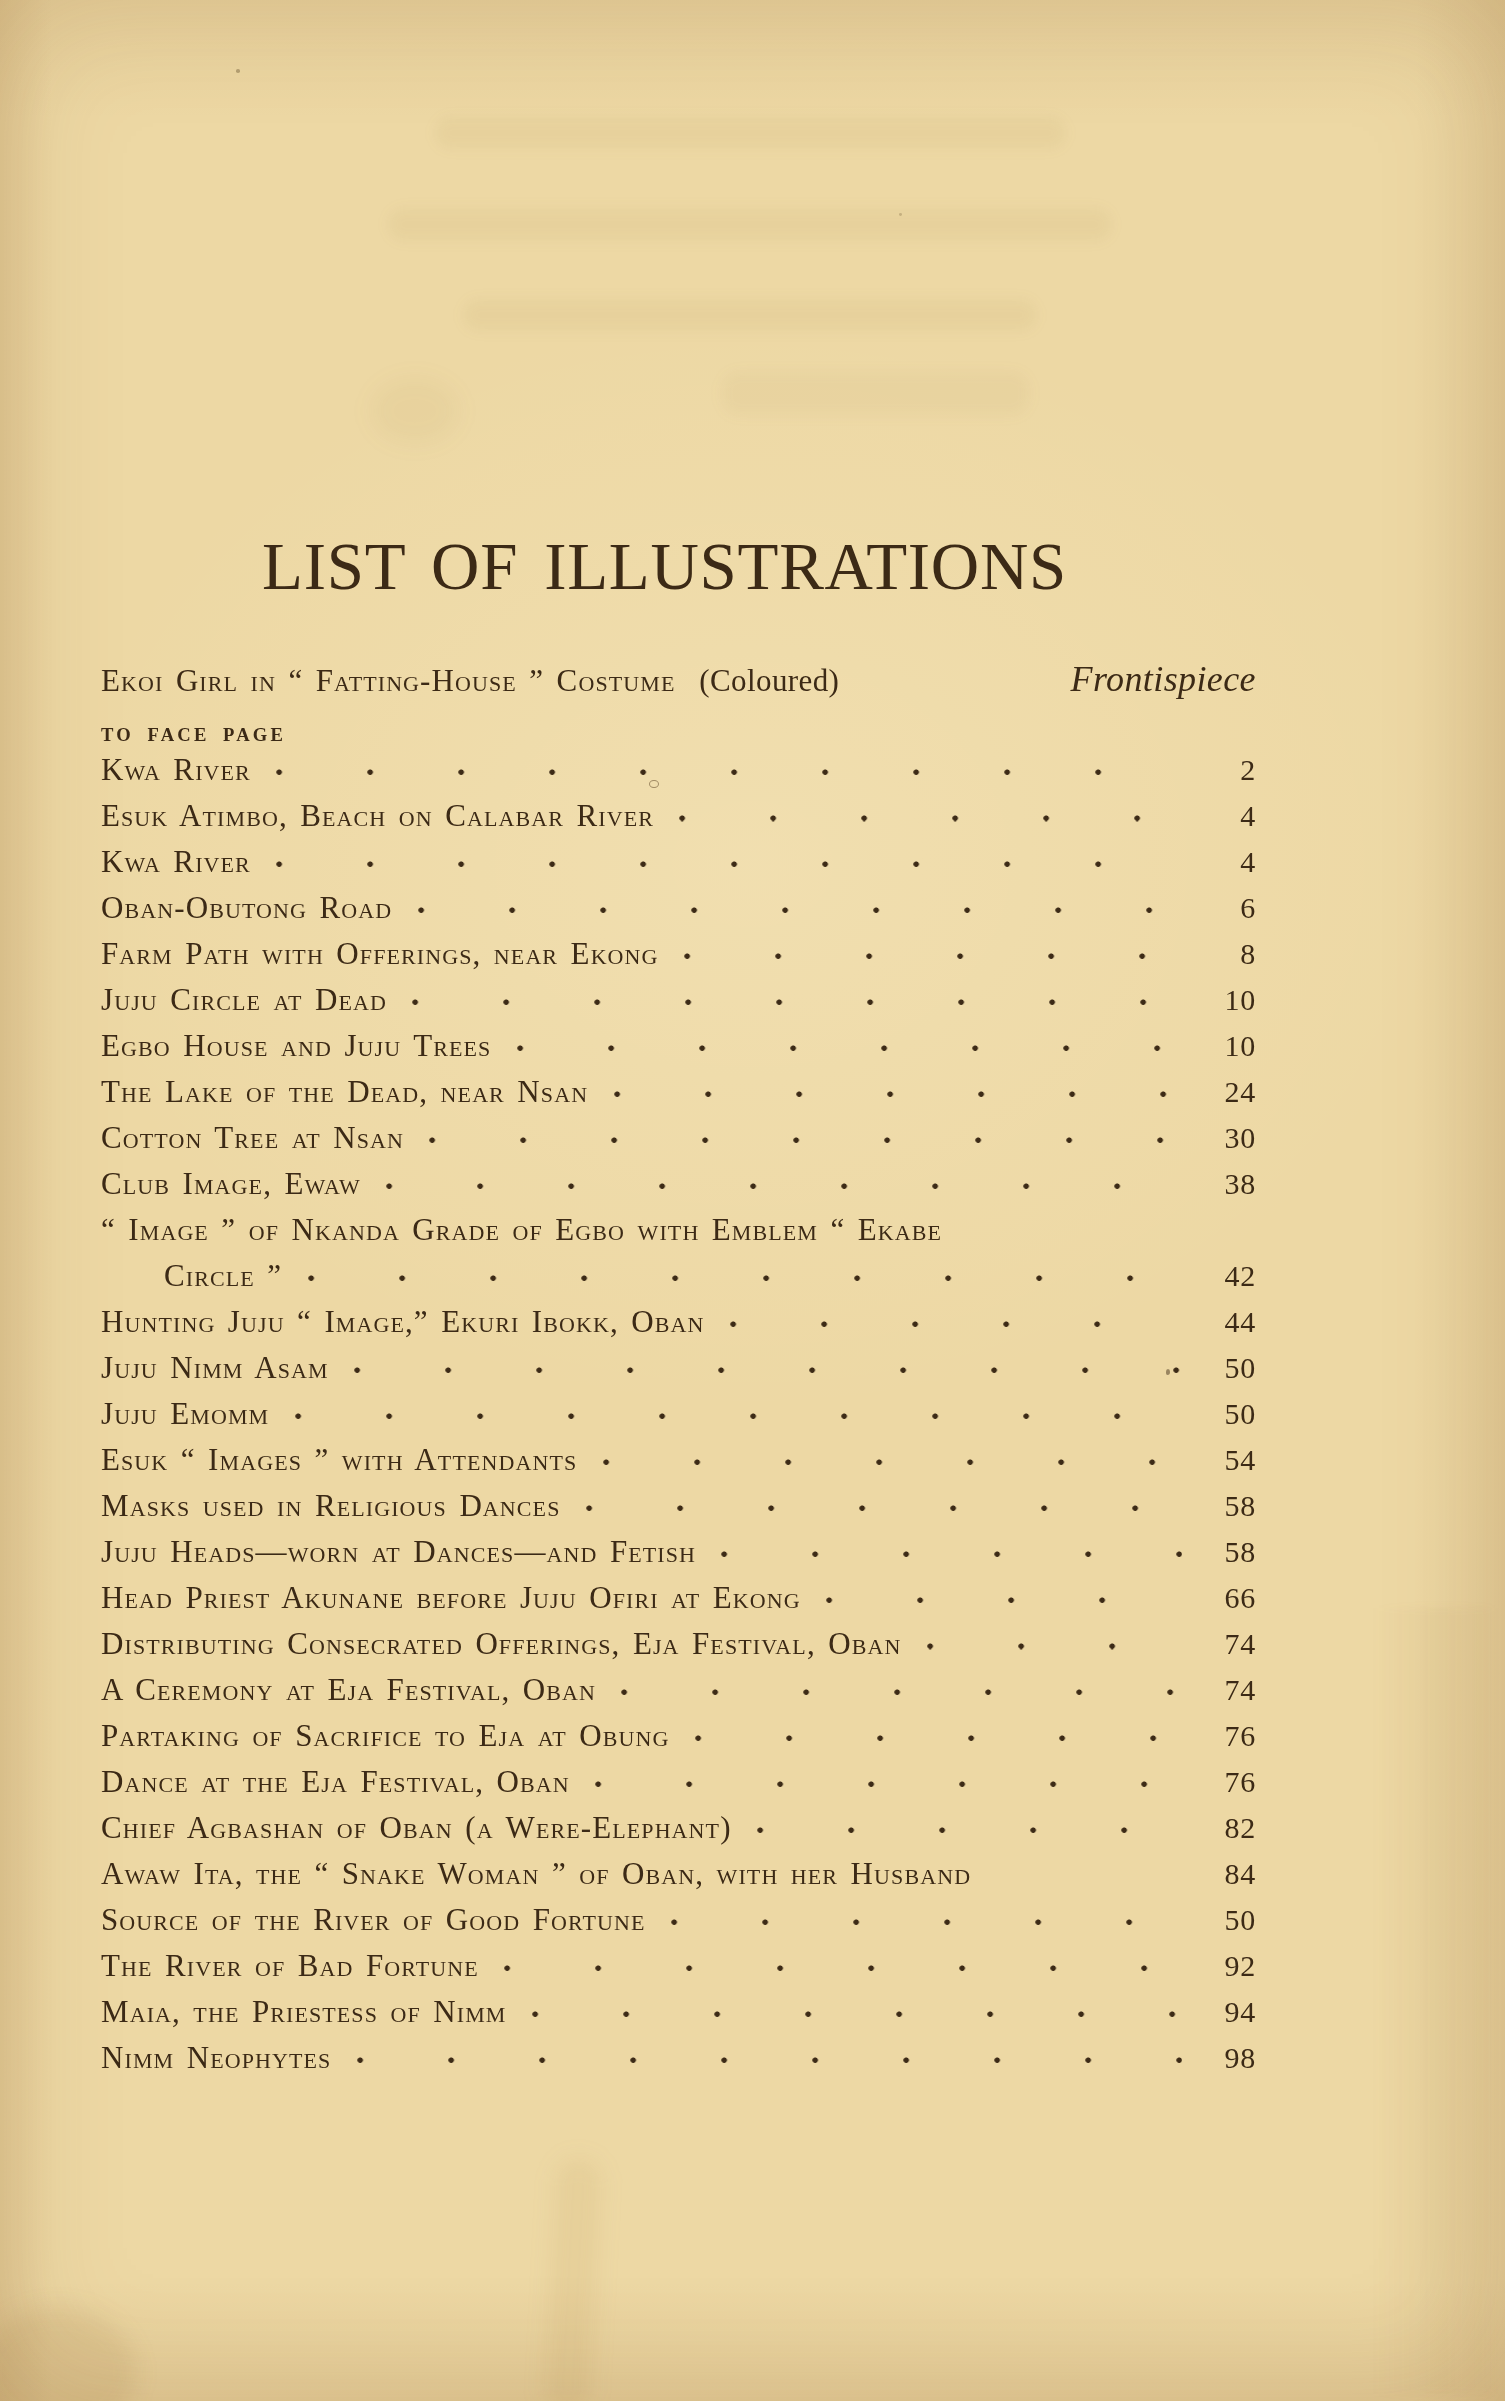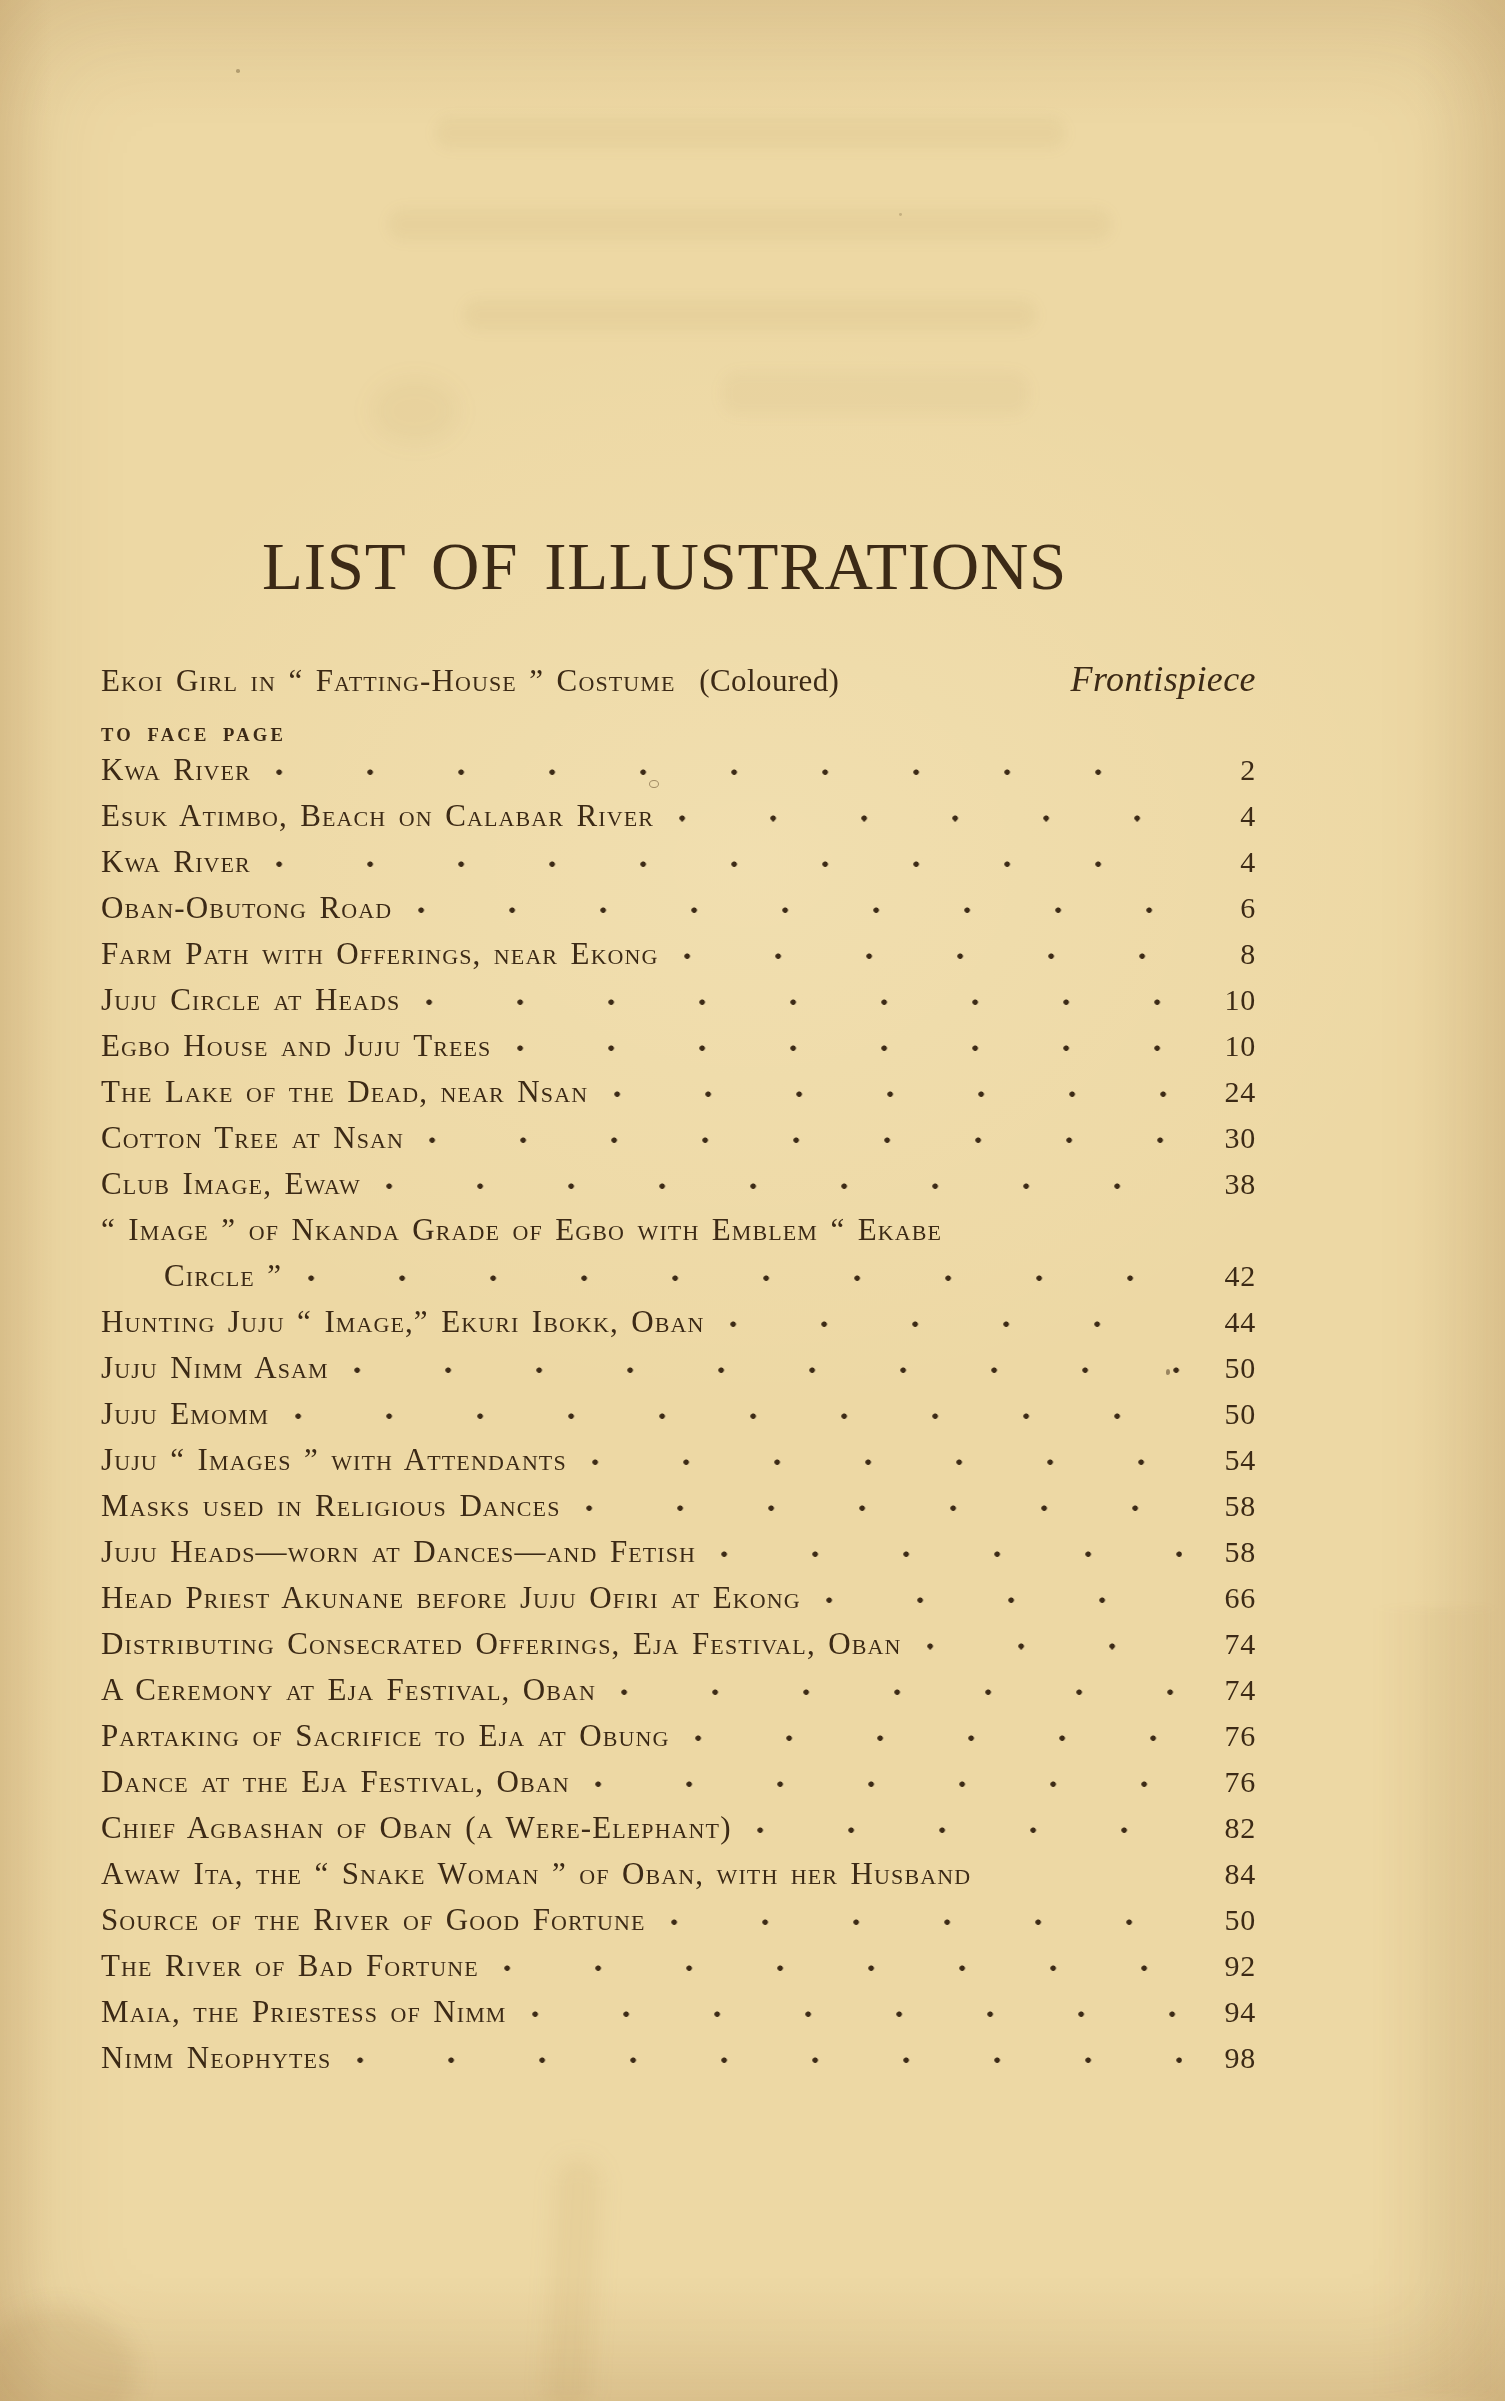--- a/index.html
+++ b/index.html
@@ -169,21 +169,21 @@
         <span class="label">Oban-Obutong Road</span>
         <span class="leader"></span>
         <span class="pagenum">6</span>
       </div>
       <div class="row">
         <span class="label">Farm Path with Offerings, near Ekong</span>
         <span class="leader"></span>
         <span class="pagenum">8</span>
       </div>
       <div class="row">
-        <span class="label">Juju Circle at Heads</span>
+        <span class="label">Juju Circle at Dead</span>
         <span class="leader"></span>
         <span class="pagenum">10</span>
       </div>
       <div class="row">
         <span class="label">Egbo House and Juju Trees</span>
         <span class="leader"></span>
         <span class="pagenum">10</span>
       </div>
       <div class="row">
         <span class="label">The Lake of the Dead, near Nsan</span>
@@ -217,21 +217,21 @@
         <span class="label">Juju Nimm Asam</span>
         <span class="leader"></span>
         <span class="pagenum">50</span>
       </div>
       <div class="row">
         <span class="label">Juju Emomm</span>
         <span class="leader"></span>
         <span class="pagenum">50</span>
       </div>
       <div class="row">
-        <span class="label">Juju “ Images ” with Attendants</span>
+        <span class="label">Esuk “ Images ” with Attendants</span>
         <span class="leader"></span>
         <span class="pagenum">54</span>
       </div>
       <div class="row">
         <span class="label">Masks used in Religious Dances</span>
         <span class="leader"></span>
         <span class="pagenum">58</span>
       </div>
       <div class="row">
         <span class="label">Juju Heads—worn at Dances—and Fetish</span>

